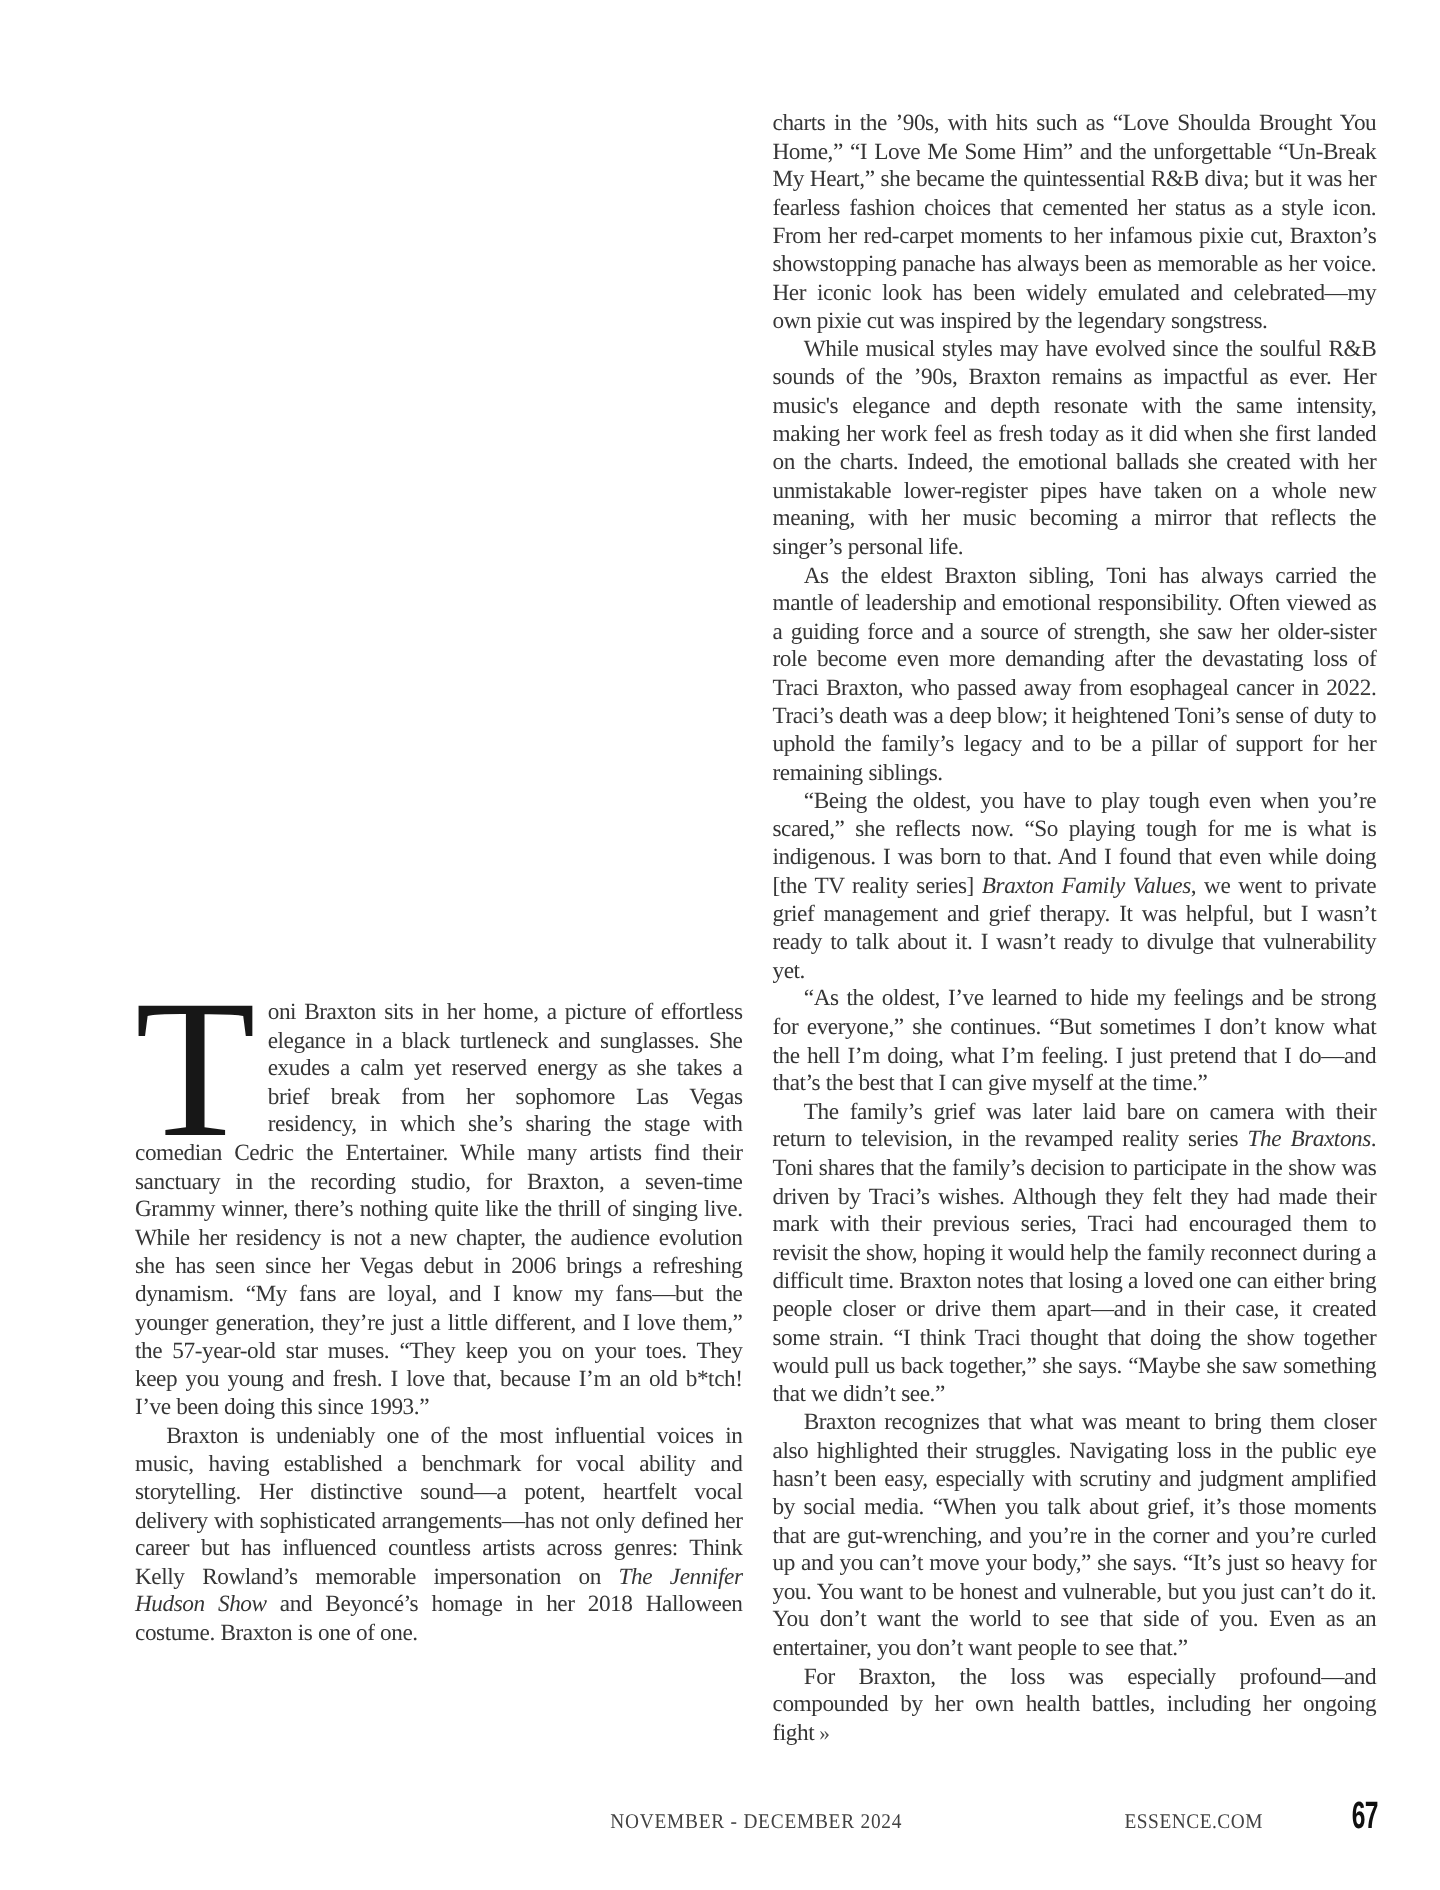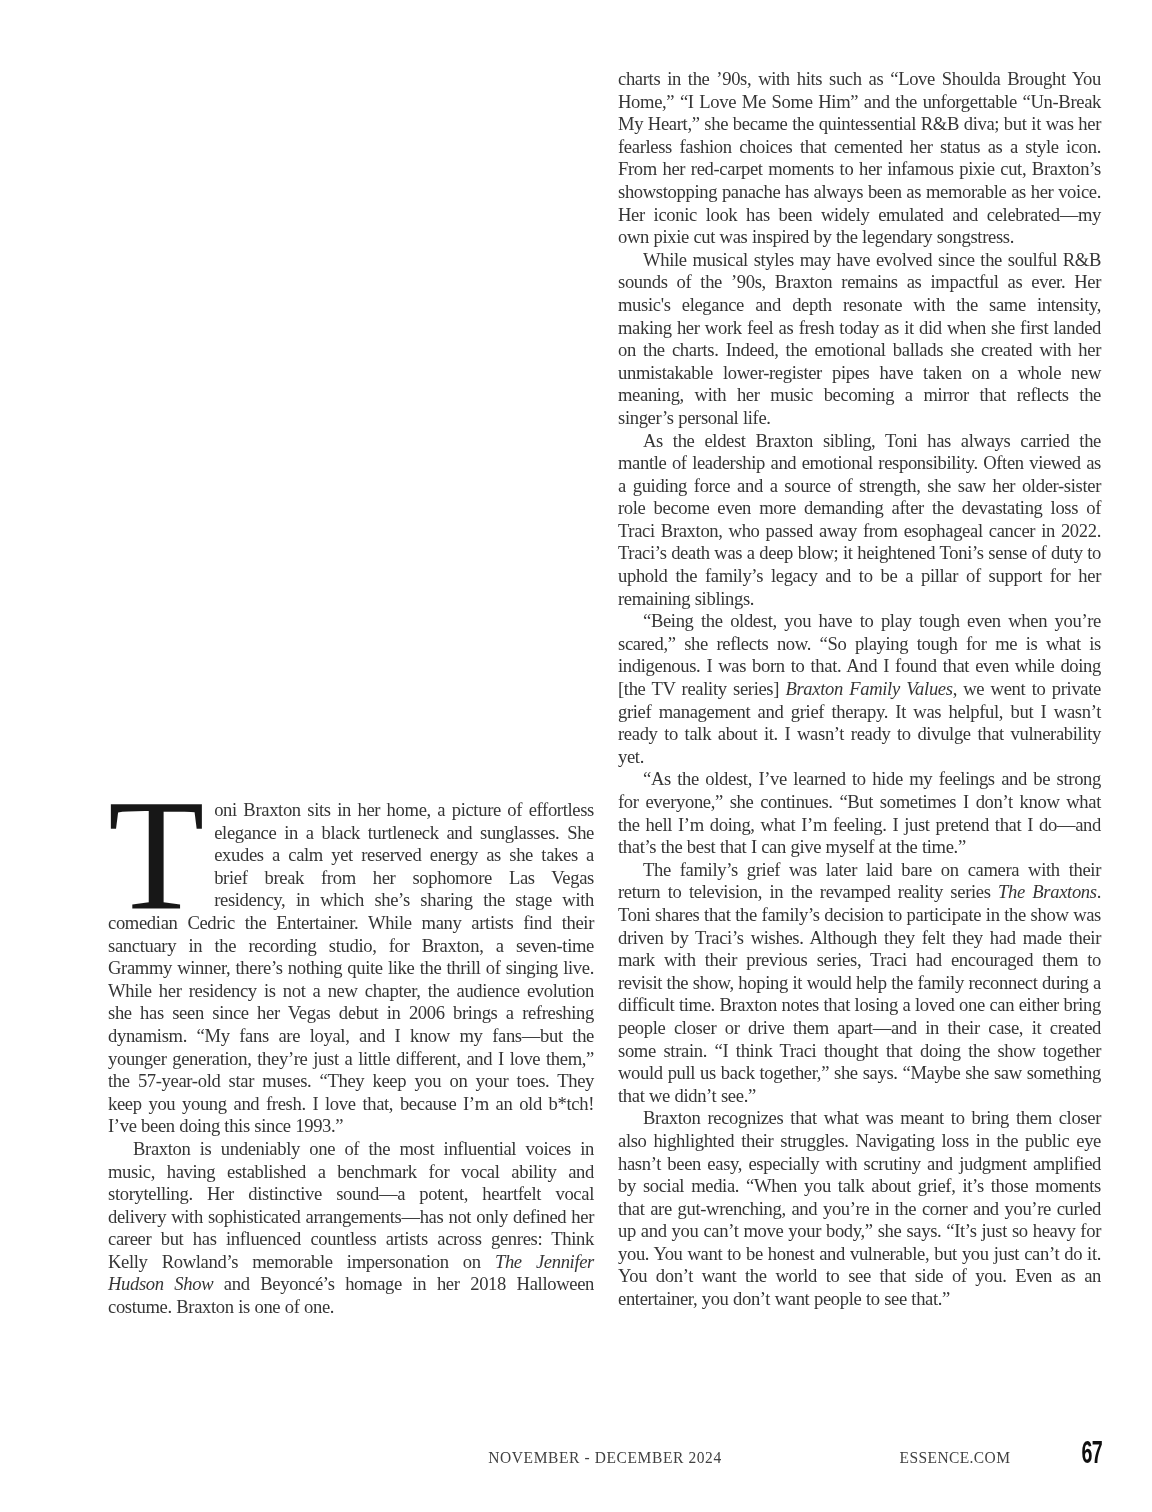--- a/index.html
+++ b/index.html
@@ -16,21 +16,21 @@
   .col {
     position: absolute;
     text-align: justify;
     font-size: 18.6px;
     line-height: 22.6px;
     letter-spacing: -0.35px;
     word-spacing: 0.2px;
     color: #363636;
   }
   .col-left  { left: 108px; top: 799px;  width: 486px; }
-  .col-right { left: 618px; top: 68px;   width: 483px; }
+  .col-right { left: 618px; top: 88px;   width: 483px; }
 
   .para { margin: 0; padding: 0; }
   .para.indent { text-indent: 25px; }
   .para em { font-style: italic; }
 
   .dropcap {
     float: left;
     font-family: "Liberation Serif", serif;
     font-size: 158px;
     line-height: 110px;
@@ -91,20 +91,21 @@
     </div>
 
   <div class="col col-right">
       <p class="para"><span>charts in the ’90s, with hits such as “Love Shoulda Brought You Home,” “I Love Me Some Him” and the unforgettable “Un-Break My Heart,” she became the quintessential R&amp;B diva; but it was her fearless fashion choices that cemented her status as a style icon. From her red-carpet moments to her infamous pixie cut, Braxton’s showstopping panache has always been as memorable as her voice. Her iconic look has been widely emulated and celebrated—my own pixie cut was inspired by the legendary songstress.</span></p>
       <p class="para indent"><span>While musical styles may have evolved since the soulful R&amp;B sounds of the ’90s, Braxton remains as impactful as ever. Her music's elegance and depth resonate with the same intensity, making her work feel as fresh today as it did when she first landed on the charts. Indeed, the emotional ballads she created with her unmistakable lower-register pipes have taken on a whole new meaning, with her music becoming a mirror that reflects the singer’s personal life.</span></p>
       <p class="para indent"><span>As the eldest Braxton sibling, Toni has always carried the mantle of leadership and emotional responsibility. Often viewed as a guiding force and a source of strength, she saw her older-sister role become even more demanding after the devastating loss of Traci Braxton, who passed away from esophageal cancer in 2022. Traci’s death was a deep blow; it heightened Toni’s sense of duty to uphold the family’s legacy and to be a pillar of support for her remaining siblings.</span></p>
       <p class="para indent"><span>“Being the oldest, you have to play tough even when you’re scared,” she reflects now. “So playing tough for me is what is indigenous. I was born to that. And I found that even while doing [the TV reality series] </span><em>Braxton Family Values</em><span>, we went to private grief management and grief therapy. It was helpful, but I wasn’t ready to talk about it. I wasn’t ready to divulge that vulnerability yet.</span></p>
       <p class="para indent"><span>“As the oldest, I’ve learned to hide my feelings and be strong for everyone,” she continues. “But sometimes I don’t know what the hell I’m doing, what I’m feeling. I just pretend that I do—and that’s the best that I can give myself at the time.”</span></p>
       <p class="para indent"><span>The family’s grief was later laid bare on camera with their return to television, in the revamped reality series </span><em>The Braxtons</em><span>. Toni shares that the family’s decision to participate in the show was driven by Traci’s wishes. Although they felt they had made their mark with their previous series, Traci had encouraged them to revisit the show, hoping it would help the family reconnect during a difficult time. Braxton notes that losing a loved one can either bring people closer or drive them apart—and in their case, it created some strain. “I think Traci thought that doing the show together would pull us back together,” she says. “Maybe she saw something that we didn’t see.”</span></p>
       <p class="para indent"><span>Braxton recognizes that what was meant to bring them closer also highlighted their struggles. Navigating loss in the public eye hasn’t been easy, especially with scrutiny and judgment amplified by social media. “When you talk about grief, it’s those moments that are gut-wrenching, and you’re in the corner and you’re curled up and you can’t move your body,” she says. “It’s just so heavy for you. You want to be honest and vulnerable, but you just can’t do it. You don’t want the world to see that side of you. Even as an entertainer, you don’t want people to see that.”</span></p>
+      <p class="para indent"><span>For Braxton, the loss was especially profound—and compounded by her own health battles, including her ongoing fight</span><span class="cont-mark">»</span></p>
     </div>
 
   <div class="footer-issue">NOVEMBER - DECEMBER 2024</div>
 
   <div class="footer-site">ESSENCE.COM</div>
 
   <div class="footer-pagenum">67</div>
 
 </div>
 

